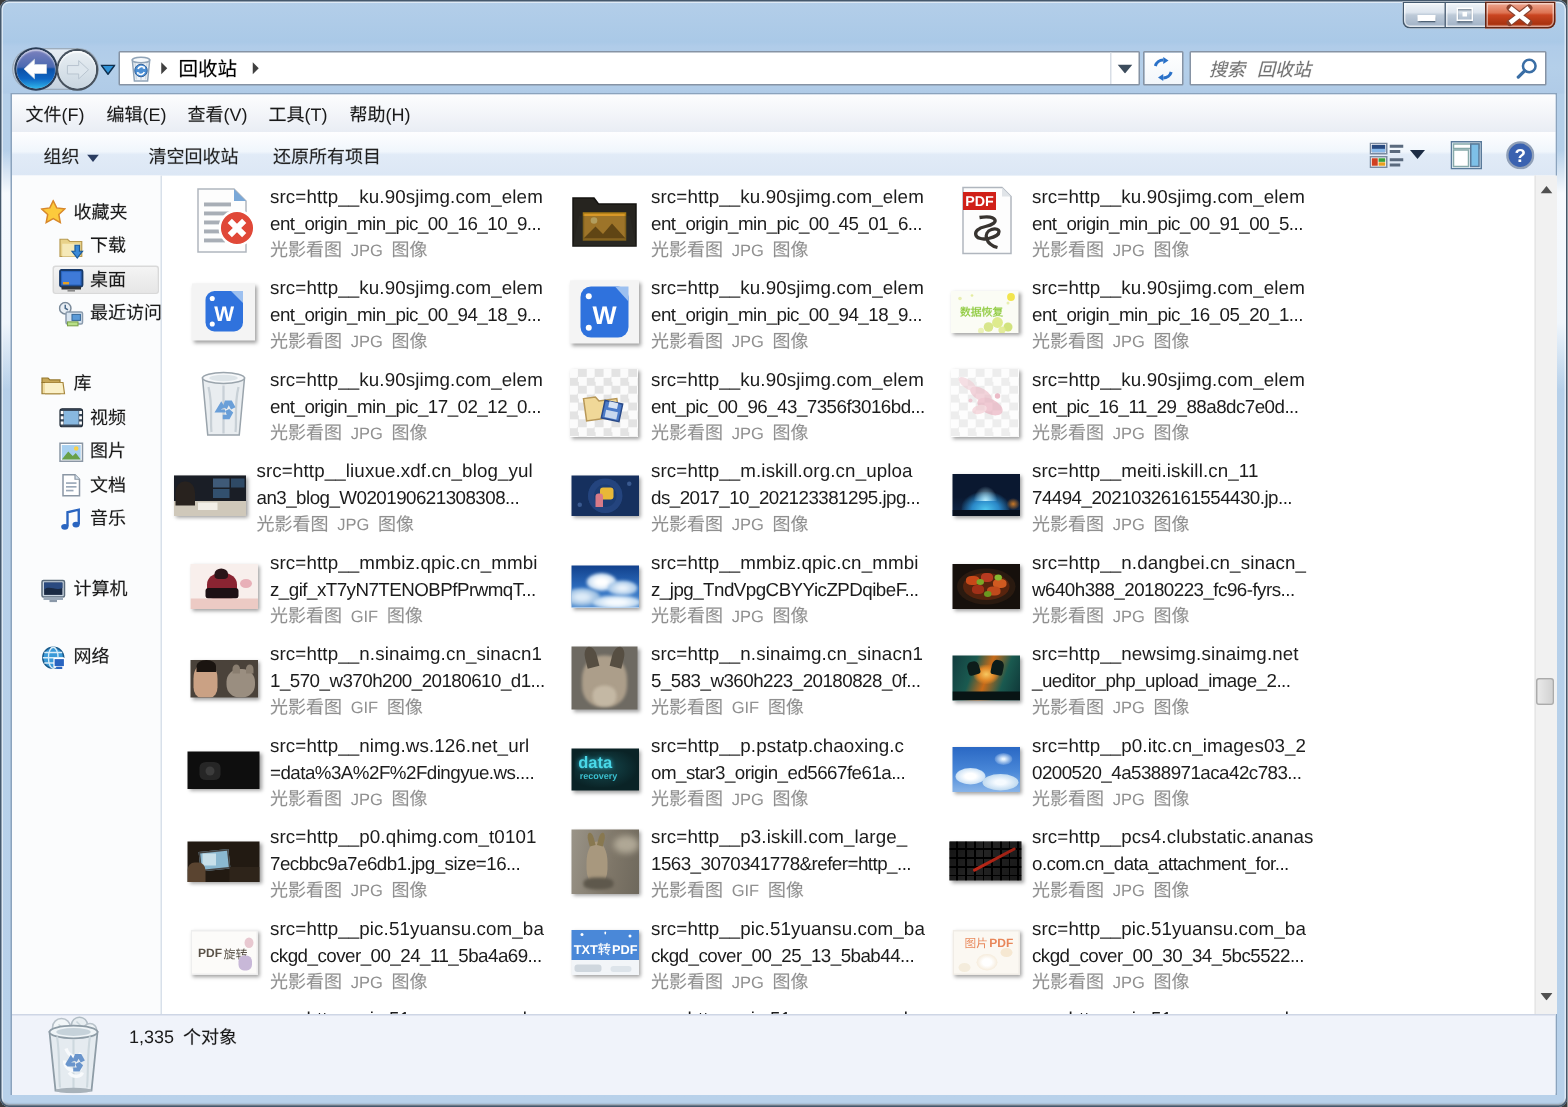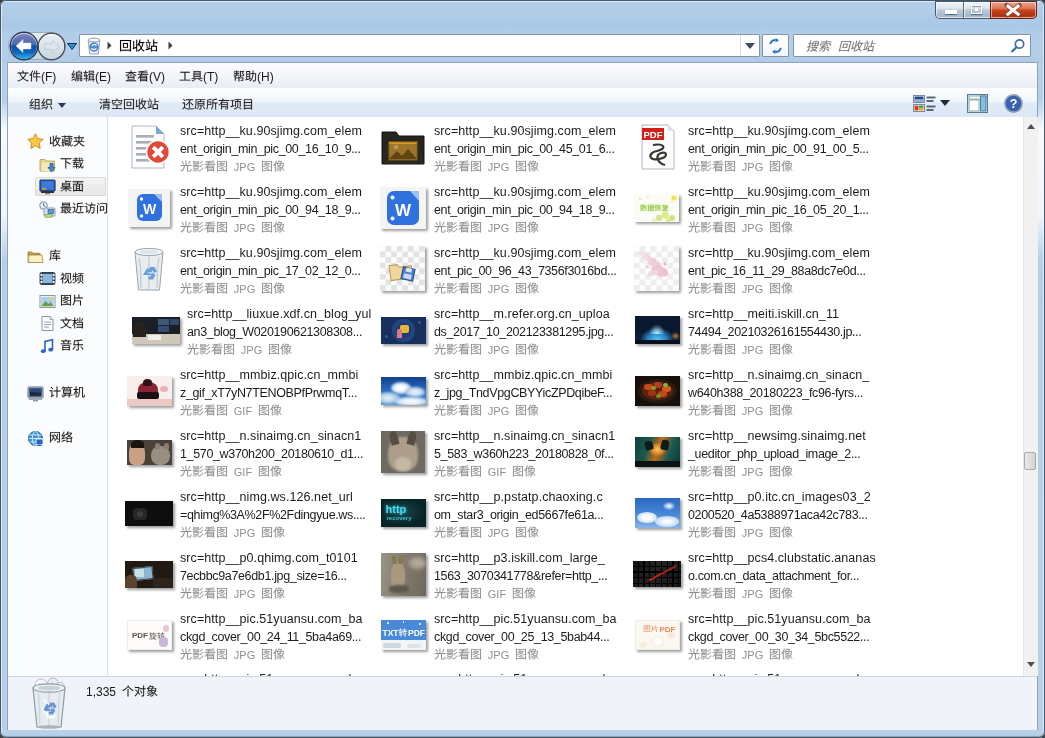--- a/index.html
+++ b/index.html
@@ -730,21 +730,21 @@
             <use href="#g10" x="3000"></use>
           </g>
           <text x="53.8" y="10.56" font-family="Liberation Sans" font-size="11" fill="#909090">JPG</text>
           <g transform="translate(0,10.56) scale(0.012,-0.012)" stroke="#909090" stroke-width="8">
             <use href="#g10" x="6749"></use>
             <use href="#g4" x="7749"></use>
           </g>
         </g>
       </svg>
     </div>
-    <div class="item" style="left:24px;top:189px">
+    <div class="item" style="left:8px;top:189px">
       <div class="abs" style="left:0;top:0;width:48px;height:48px">
         <div class="ph" style="left:0px;top:10.5px;width:48px;height:27px;background:#3e4248">
           <div class="abs" style="left:0;top:0;width:48px;height:17px;background:#1a1e26"></div>
           <div class="abs" style="left:26px;top:2px;width:11px;height:6px;background:#3f5a78"></div>
           <div class="abs" style="left:38px;top:2px;width:9px;height:6px;background:#2f4a66"></div>
           <div class="abs" style="left:26px;top:9px;width:11px;height:6px;background:#32506e"></div>
           <div class="abs" style="left:0;top:17px;width:48px;height:10px;background:#cfc8ba"></div>
           <div class="abs" style="left:1px;top:4px;width:13px;height:16px;background:#28221e;border-radius:45% 45% 0 0"></div>
           <div class="abs" style="left:16px;top:18px;width:13px;height:5px;background:#f2efe8"></div>
         </div>
@@ -770,21 +770,21 @@
     <div class="item" style="left:271px;top:189px">
       <div class="abs" style="left:0;top:0;width:48px;height:48px">
         <div class="ph" style="left:1.5px;top:10.5px;width:45px;height:27px;background:#16305e">
           <div class="abs" style="left:11px;top:2px;width:23px;height:23px;border-radius:50%;background:#1c3c72;box-shadow:inset 0 0 0 4px #24447e"></div>
           <div class="abs" style="left:19px;top:8px;width:9px;height:8px;background:#e8b838;border-radius:2px"></div>
           <div class="abs" style="left:16px;top:12px;width:5px;height:9px;background:#d87a88;border-radius:2px 2px 0 0"></div>
           <div class="abs" style="left:37px;top:4px;width:3px;height:3px;border-radius:50%;background:#3a5a90"></div>
           <div class="abs" style="left:4px;top:18px;width:3px;height:3px;border-radius:50%;background:#3a5a90"></div>
         </div>
       </div>
-      <div class="fn1">src=http__m.refer.org.cn_uploa</div>
+      <div class="fn1">src=http__m.iskill.org.cn_uploa</div>
       <div class="fn2">ds_2017_10_202123381295.jpg...</div>
       <svg style="position:absolute;left:55px;top:37px;overflow:visible" width="104" height="15">
         <g fill="#909090">
           <g transform="translate(0,10.56) scale(0.012,-0.012)" stroke="#909090" stroke-width="8">
             <use href="#g5" x="0"></use>
             <use href="#g17" x="1000"></use>
             <use href="#g35" x="2000"></use>
             <use href="#g10" x="3000"></use>
           </g>
           <text x="53.8" y="10.56" font-family="Liberation Sans" font-size="11" fill="#909090">JPG</text>
@@ -885,21 +885,21 @@
           <div class="abs" style="left:9px;top:8px;width:9px;height:6px;background:#c84818;border-radius:40%"></div>
           <div class="abs" style="left:19px;top:6px;width:8px;height:6px;background:#b83a20;border-radius:40%"></div>
           <div class="abs" style="left:27px;top:10px;width:9px;height:6px;background:#d05a20;border-radius:40%"></div>
           <div class="abs" style="left:13px;top:14px;width:8px;height:6px;background:#a03018;border-radius:40%"></div>
           <div class="abs" style="left:23px;top:15px;width:9px;height:6px;background:#c04a1c;border-radius:40%"></div>
           <div class="abs" style="left:16px;top:10px;width:5px;height:4px;background:#7aa828;border-radius:50%"></div>
           <div class="abs" style="left:28px;top:7px;width:5px;height:4px;background:#88b830;border-radius:50%"></div>
           <div class="abs" style="left:21px;top:18px;width:5px;height:4px;background:#6a9820;border-radius:50%"></div>
         </div>
       </div>
-      <div class="fn1">src=http__n.sinaimg.cn_sinacn_</div>
+      <div class="fn1">src=http__n.dangbei.cn_sinacn_</div>
       <div class="fn2">w640h388_20180223_fc96-fyrs...</div>
       <svg style="position:absolute;left:55px;top:37px;overflow:visible" width="104" height="15">
         <g fill="#909090">
           <g transform="translate(0,10.56) scale(0.012,-0.012)" stroke="#909090" stroke-width="8">
             <use href="#g5" x="0"></use>
             <use href="#g17" x="1000"></use>
             <use href="#g35" x="2000"></use>
             <use href="#g10" x="3000"></use>
           </g>
           <text x="53.8" y="10.56" font-family="Liberation Sans" font-size="11" fill="#909090">JPG</text>
@@ -993,42 +993,42 @@
       </svg>
     </div>
     <div class="item" style="left:17px;top:372px">
       <div class="abs" style="left:0;top:0;width:48px;height:48px">
         <div class="ph" style="left:0px;top:11.5px;width:48px;height:25px;background:#0e0e0e">
           <div class="abs" style="left:8px;top:7px;width:14px;height:12px;background:#262626;border-radius:30%"></div>
           <div class="abs" style="left:12px;top:10px;width:6px;height:6px;background:#3c3c3c;border-radius:50%"></div>
         </div>
       </div>
       <div class="fn1">src=http__nimg.ws.126.net_url</div>
-      <div class="fn2">=qhimg%3A%2F%2Fdingyue.ws....</div>
+      <div class="fn2">=data%3A%2F%2Fdingyue.ws....</div>
       <svg style="position:absolute;left:55px;top:37px;overflow:visible" width="104" height="15">
         <g fill="#909090">
           <g transform="translate(0,10.56) scale(0.012,-0.012)" stroke="#909090" stroke-width="8">
             <use href="#g5" x="0"></use>
             <use href="#g17" x="1000"></use>
             <use href="#g35" x="2000"></use>
             <use href="#g10" x="3000"></use>
           </g>
           <text x="53.8" y="10.56" font-family="Liberation Sans" font-size="11" fill="#909090">JPG</text>
           <g transform="translate(0,10.56) scale(0.012,-0.012)" stroke="#909090" stroke-width="8">
             <use href="#g10" x="6749"></use>
             <use href="#g4" x="7749"></use>
           </g>
         </g>
       </svg>
     </div>
     <div class="item" style="left:271px;top:372px">
       <div class="abs" style="left:0;top:0;width:48px;height:48px">
         <div class="ph" style="left:1.5px;top:10px;width:45px;height:28px;background:#0a2326">
           <div class="abs" style="left:2px;top:2px;width:41px;height:24px;background:radial-gradient(ellipse at 45% 45%,#164a50 0%,rgba(10,40,44,0) 75%)"></div>
-          <div class="abs" style="left:5px;top:5px;width:35px;height:11px;font:bold 11px 'Liberation Sans';color:#4ad8e8;text-shadow:0 0 3px #2ab0c8;line-height:11px">http</div>
+          <div class="abs" style="left:5px;top:5px;width:35px;height:11px;font:bold 11px 'Liberation Sans';color:#4ad8e8;text-shadow:0 0 3px #2ab0c8;line-height:11px">data</div>
           <div class="abs" style="left:6px;top:16px;width:35px;height:7px;font:bold 6px 'Liberation Sans';color:#3ac0d0;line-height:7px">recovery</div>
         </div>
       </div>
       <div class="fn1">src=http__p.pstatp.chaoxing.c</div>
       <div class="fn2">om_star3_origin_ed5667fe61a...</div>
       <svg style="position:absolute;left:55px;top:37px;overflow:visible" width="104" height="15">
         <g fill="#909090">
           <g transform="translate(0,10.56) scale(0.012,-0.012)" stroke="#909090" stroke-width="8">
             <use href="#g5" x="0"></use>
             <use href="#g17" x="1000"></use>

